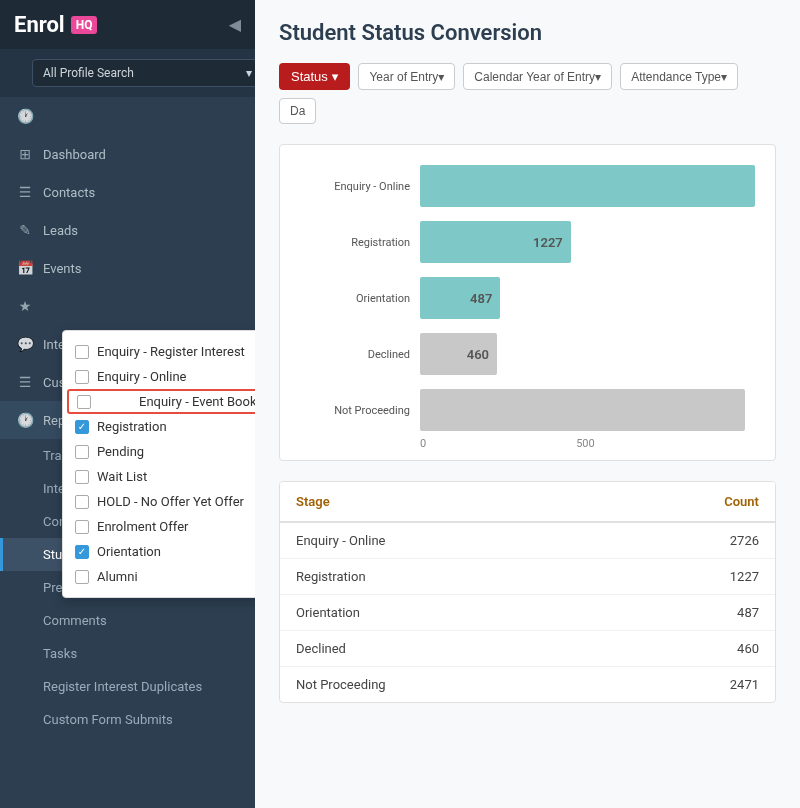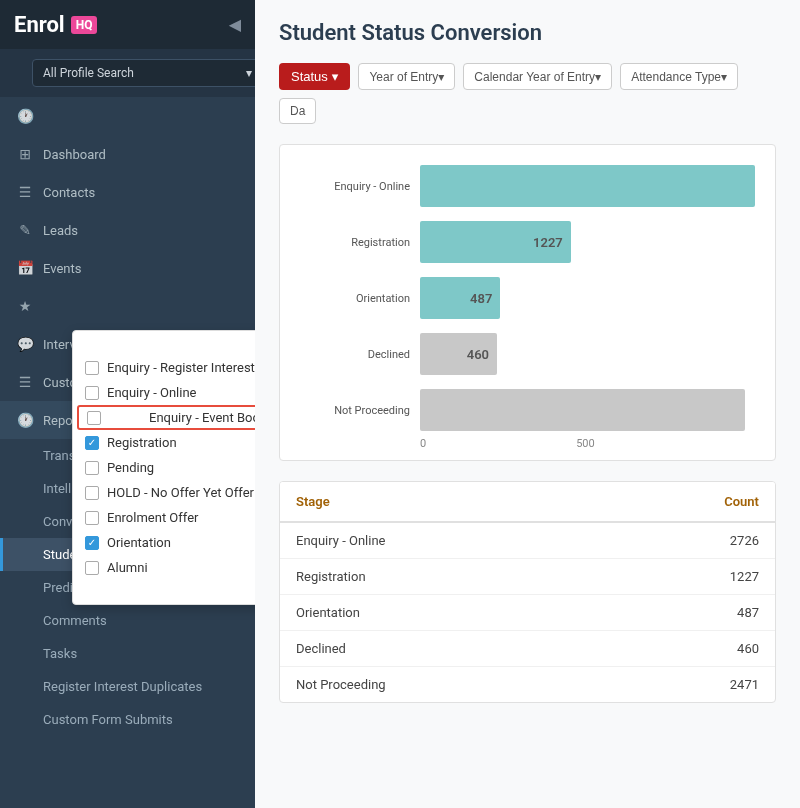--- a/index.html
+++ b/index.html
@@ -85,28 +85,28 @@
       color: #9aacba;
       font-size: 13px;
       border-left: 3px solid transparent;
     }
     .sub-nav-item.active { background: #3d5166; color: #fff; border-left-color: #3498db; }
 
     
     .dropdown-overlay {
       position: absolute;
       top: 330px;
-      left: 72px;
+      left: 62px;
       width: 270px;
       background: #fff;
       border: 1px solid #ddd;
       border-radius: 4px;
       box-shadow: 0 4px 12px rgba(0,0,0,0.2);
       z-index: 100;
-      padding: 24px 0;
+      padding: 8px 0;
     }
     .dropdown-item {
       display: flex;
       align-items: center;
       padding: 5px 12px;
       gap: 8px;
       cursor: pointer;
       font-size: 13px;
       color: #333;
     }
@@ -364,20 +364,24 @@
       <span class="checkbox"></span>
       <span>Enquiry - Event Booking</span>
     </div>
     <div class="dropdown-item">
       <span class="checkbox checked">✓</span>
       <span>Registration</span>
     </div>
     <div class="dropdown-item">
       <span class="checkbox"></span>
       <span>Pending</span>
+    </div>
+    <div class="dropdown-item">
+      <span class="checkbox"></span>
+      <span>Wait List</span>
     </div>
     <div class="dropdown-item">
       <span class="checkbox"></span>
       <span>HOLD - No Offer Yet Offer</span>
     </div>
     <div class="dropdown-item">
       <span class="checkbox"></span>
       <span>Enrolment Offer</span>
     </div>
     <div class="dropdown-item">

